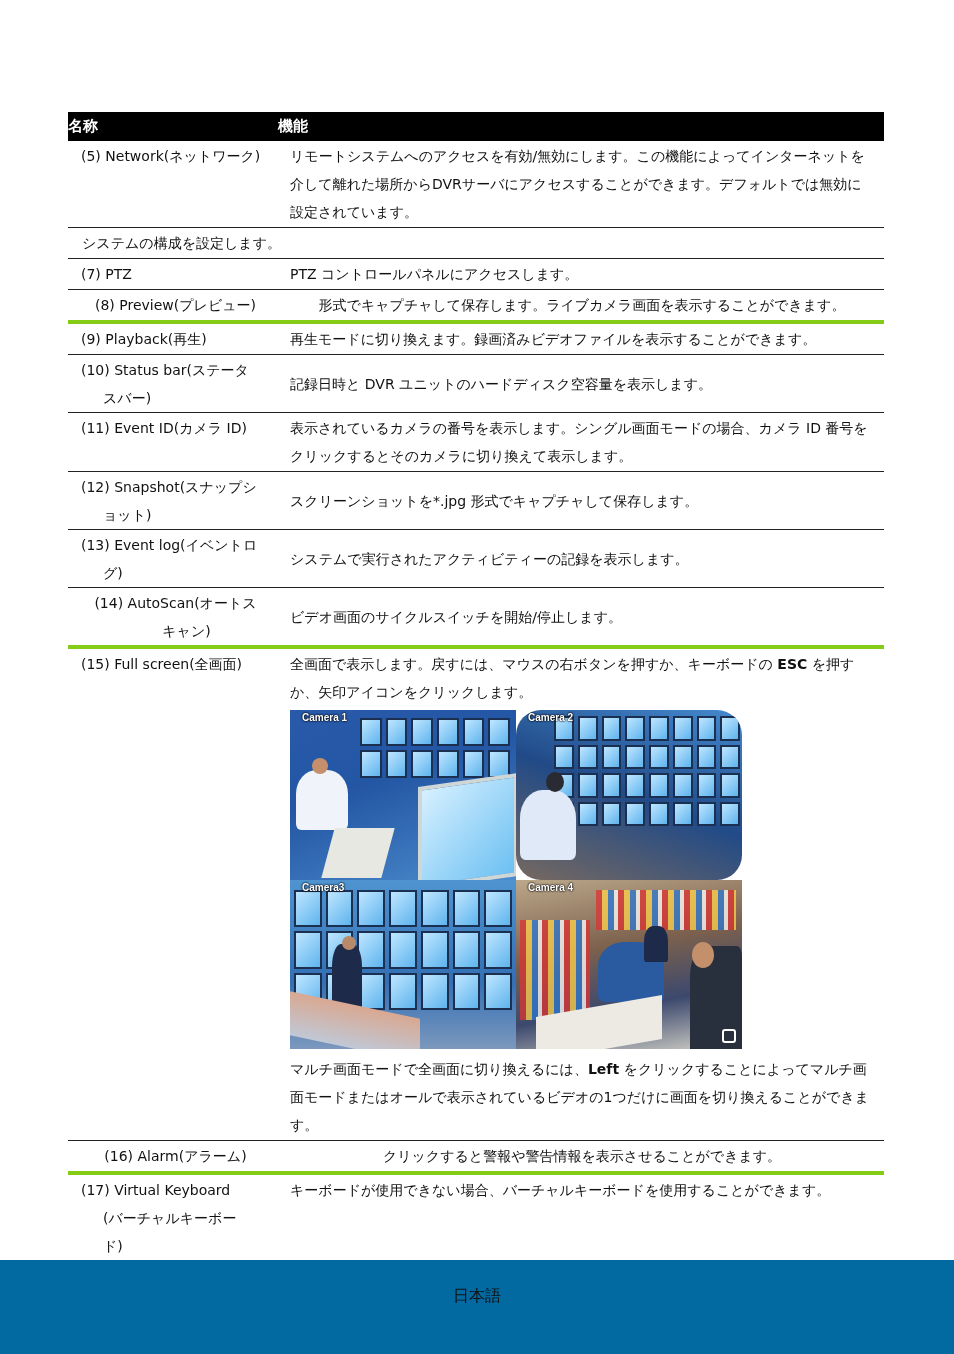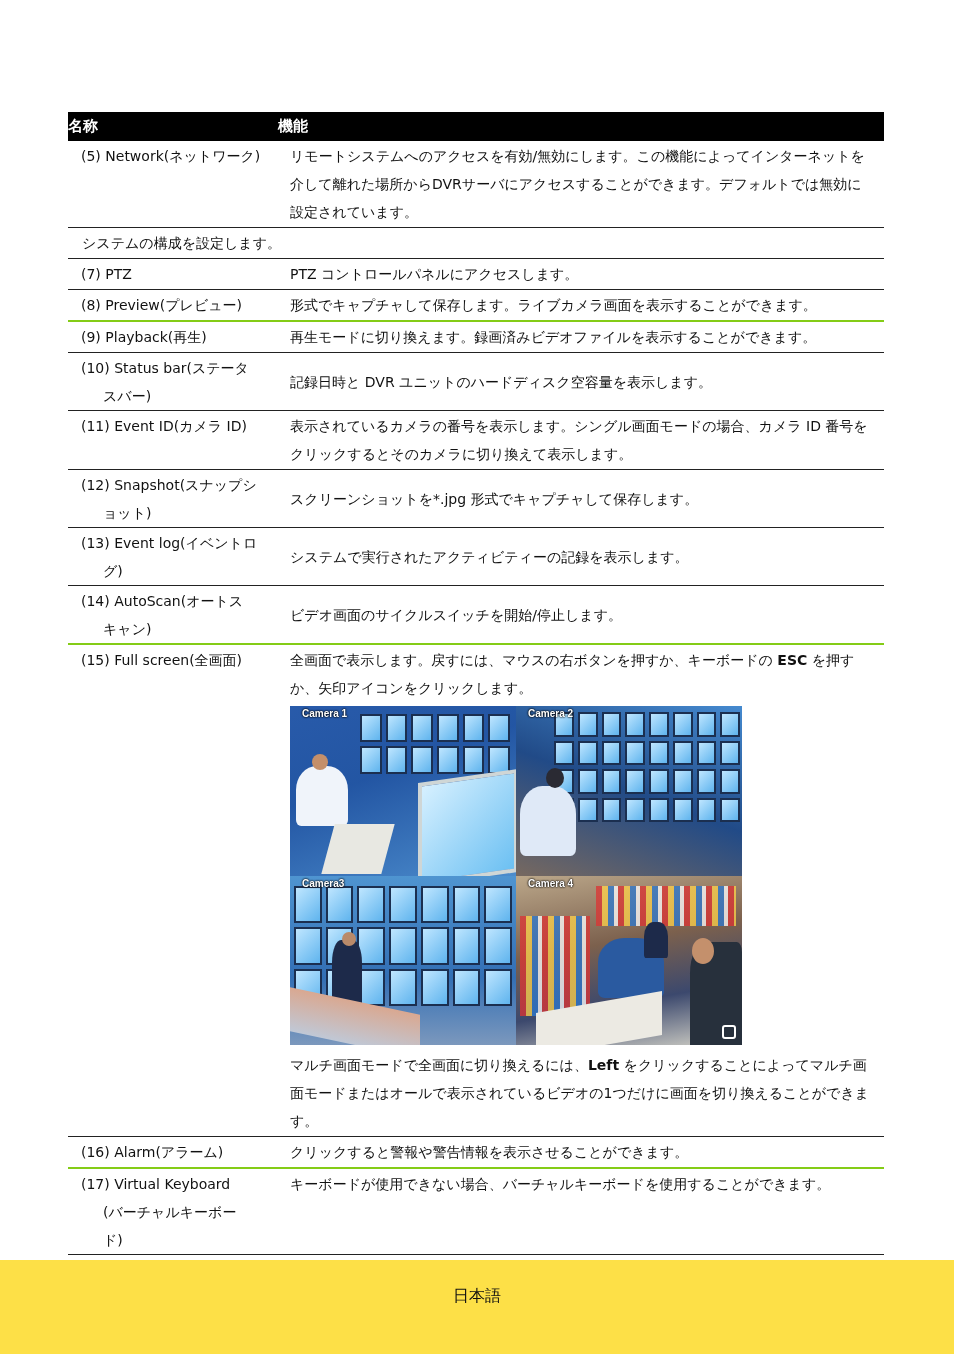--- a/index.html
+++ b/index.html
@@ -13,21 +13,21 @@
   }
   .thead {
     display:flex; background:#000; color:#fff; height:29px; align-items:center;
     font-weight:bold; font-size:15px;
   }
   .thead .c1 { width:208px; padding-left:0; box-sizing:border-box; }
   .thead .c2 { flex:1; padding-left:2px; }
   .row {
     display:flex; border-bottom:1px solid #222; font-size:14px; line-height:28px;
   }
-  .row.thick { border-bottom:2px solid #84cc16; }
+  .row.thick { border-bottom:4px solid #84cc16;text-align:center; }
   .row .c1 {
     width:208px; box-sizing:border-box; padding-left:13px; padding-right:6px;
     padding-top:1px;
   }
   .row .c1 .name-wrap { display:block; }
   .row .c1 .cont { padding-left:22px; display:block; }
   .row .c2 {
     flex:1; padding-left:14px; padding-right:10px; padding-top:1px; padding-bottom:1px;
   }
   .row .c2.vcenter { display:flex; align-items:center; }
@@ -42,21 +42,21 @@
   .cam .lbl {
     position:absolute; left:12px; top:2px; color:#fff; font-size:10px; font-weight:bold;
     text-shadow:0 0 2px #000, 0 0 2px #000; line-height:12px;
     font-family:"Liberation Sans",sans-serif;
   }
   .cam1 { background:
       linear-gradient(160deg, rgba(40,90,170,.9) 0%, rgba(30,80,160,.6) 40%, rgba(90,160,220,.7) 100%),
       #2a5ea8; }
   .cam2 { background:
       linear-gradient(200deg, rgba(70,140,210,.95) 0%, rgba(30,70,130,.8) 50%, rgba(150,110,70,.7) 100%),
-      #2d5c9c; }
+      #2d5c9c; border-radius: 25px; }
   .cam3 { background:
       linear-gradient(180deg, rgba(80,150,210,.95) 0%, rgba(50,110,180,.9) 60%, rgba(140,160,190,.8) 100%),
       #3a78b8; }
   .cam4 { background:
       linear-gradient(170deg, rgba(190,170,140,.95) 0%, rgba(120,90,70,.8) 40%, rgba(40,60,110,.8) 70%, rgba(220,220,210,.9) 100%),
       #8a7a6a; }
   .monitors {
     position:absolute; display:grid; gap:4px;
   }
   .mon { background:linear-gradient(135deg,#bfe6ff,#5fb4ee); border:2px solid #1b2f50; }
@@ -70,21 +70,21 @@
   }
   .cam4 .shelf {
     position:absolute; background:repeating-linear-gradient(90deg,#d33 0 6px,#ffd24a 6px 12px,#2b78d0 12px 18px,#fff 18px 22px);
     opacity:.75;
   }
   .fs-icon {
     position:absolute; right:6px; bottom:6px; width:14px; height:14px;
     border:2px solid #fff; box-sizing:border-box; border-radius:3px;
   }
   .footer {
-    position:absolute; left:0; top:1260px; width:954px; height:94px; background:#fde047;
+    position:absolute; left:0; top:1260px; width:954px; height:94px; background:#0369a1;
   }
   .footer .lang {
     position:absolute; left:0; right:0; top:26px; text-align:center; font-size:16px; color:#111;
   }
 </style>
 </head>
 <body>
 
 <div class="table">
   <div class="thead">

